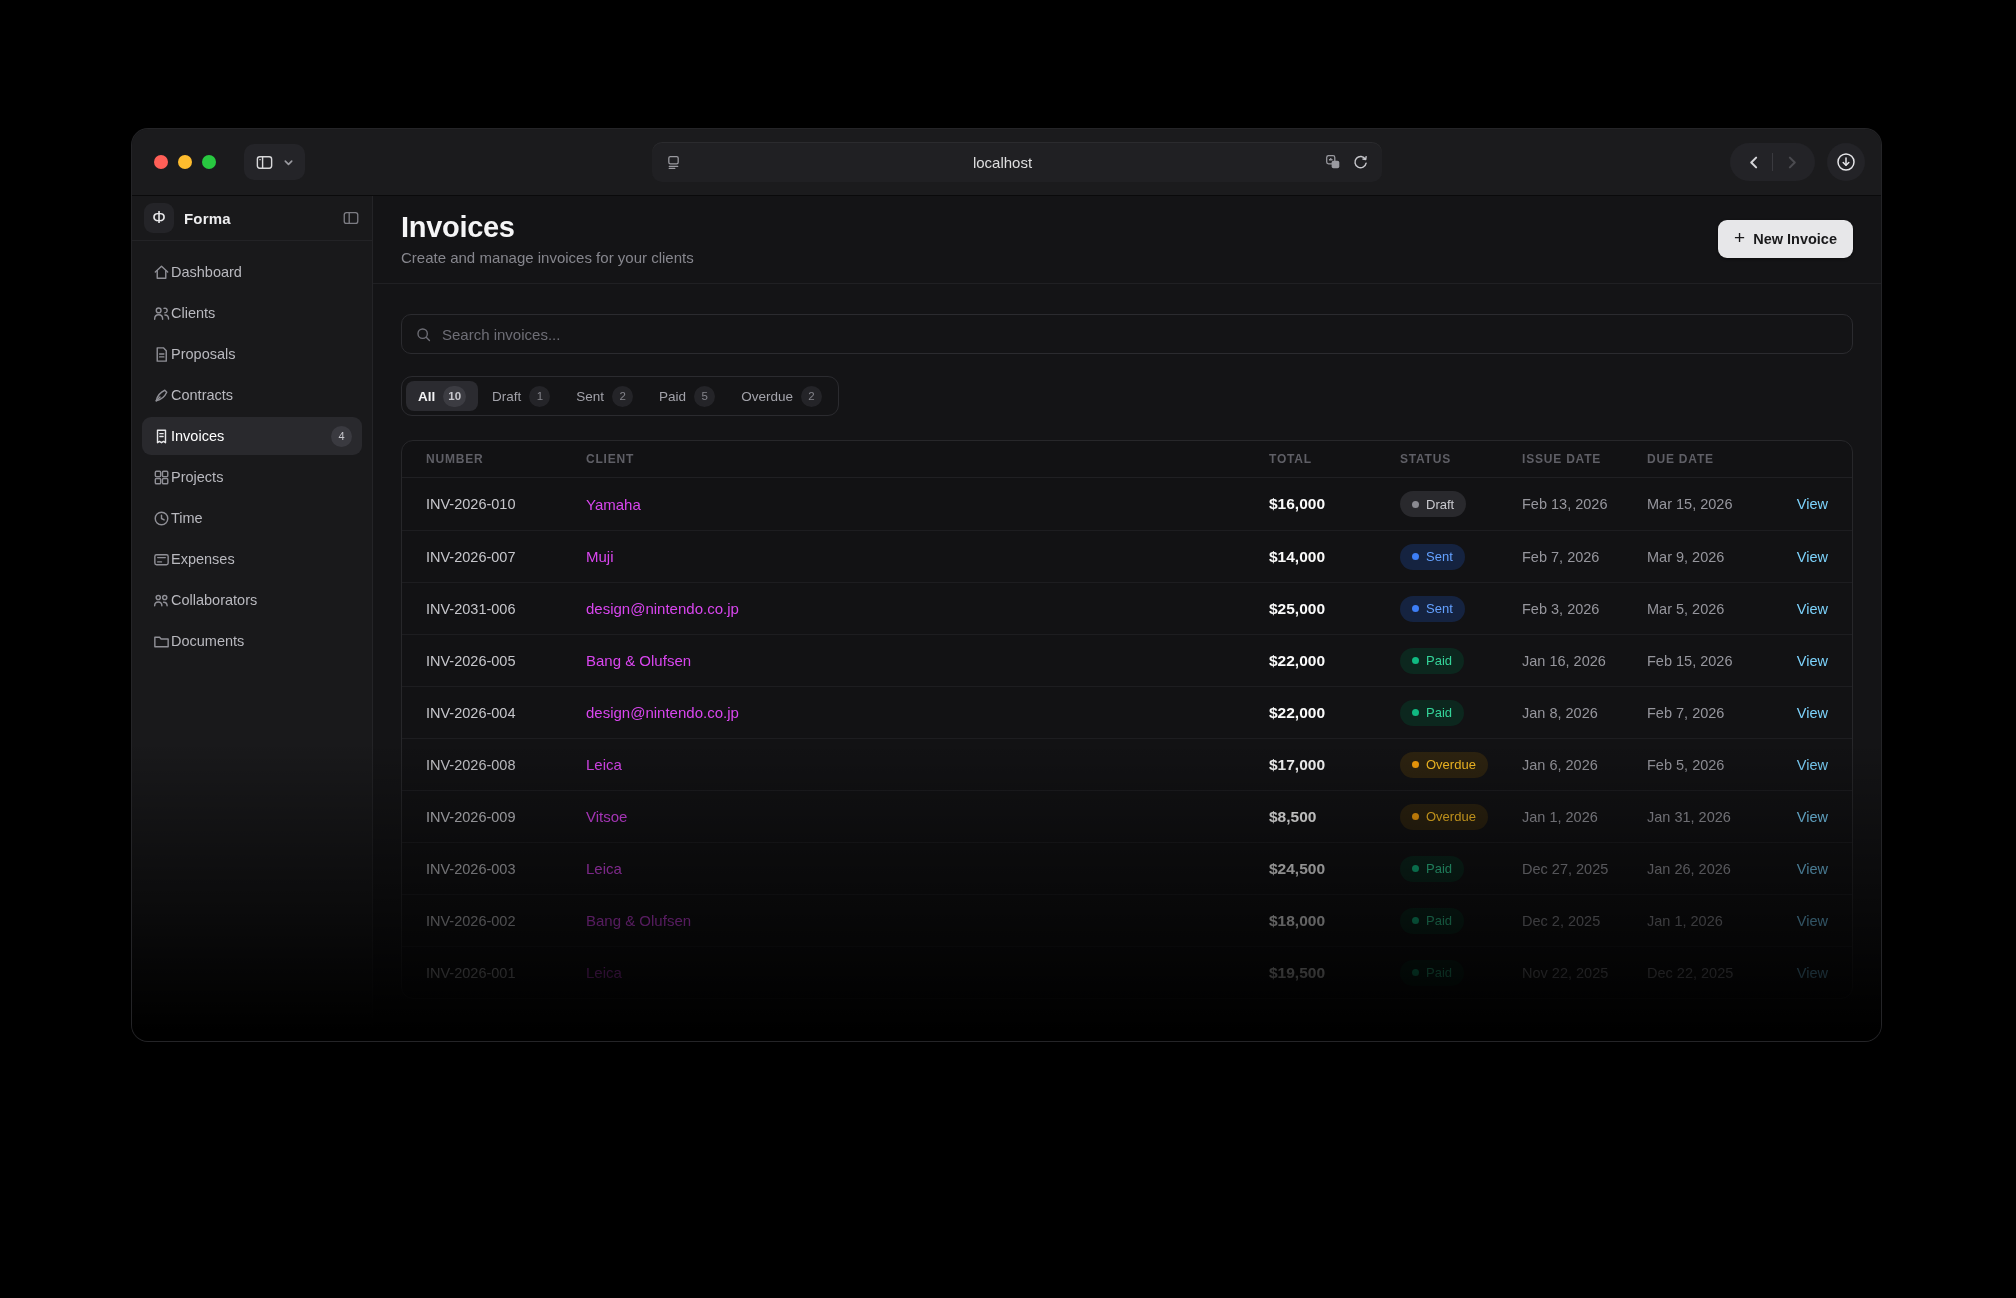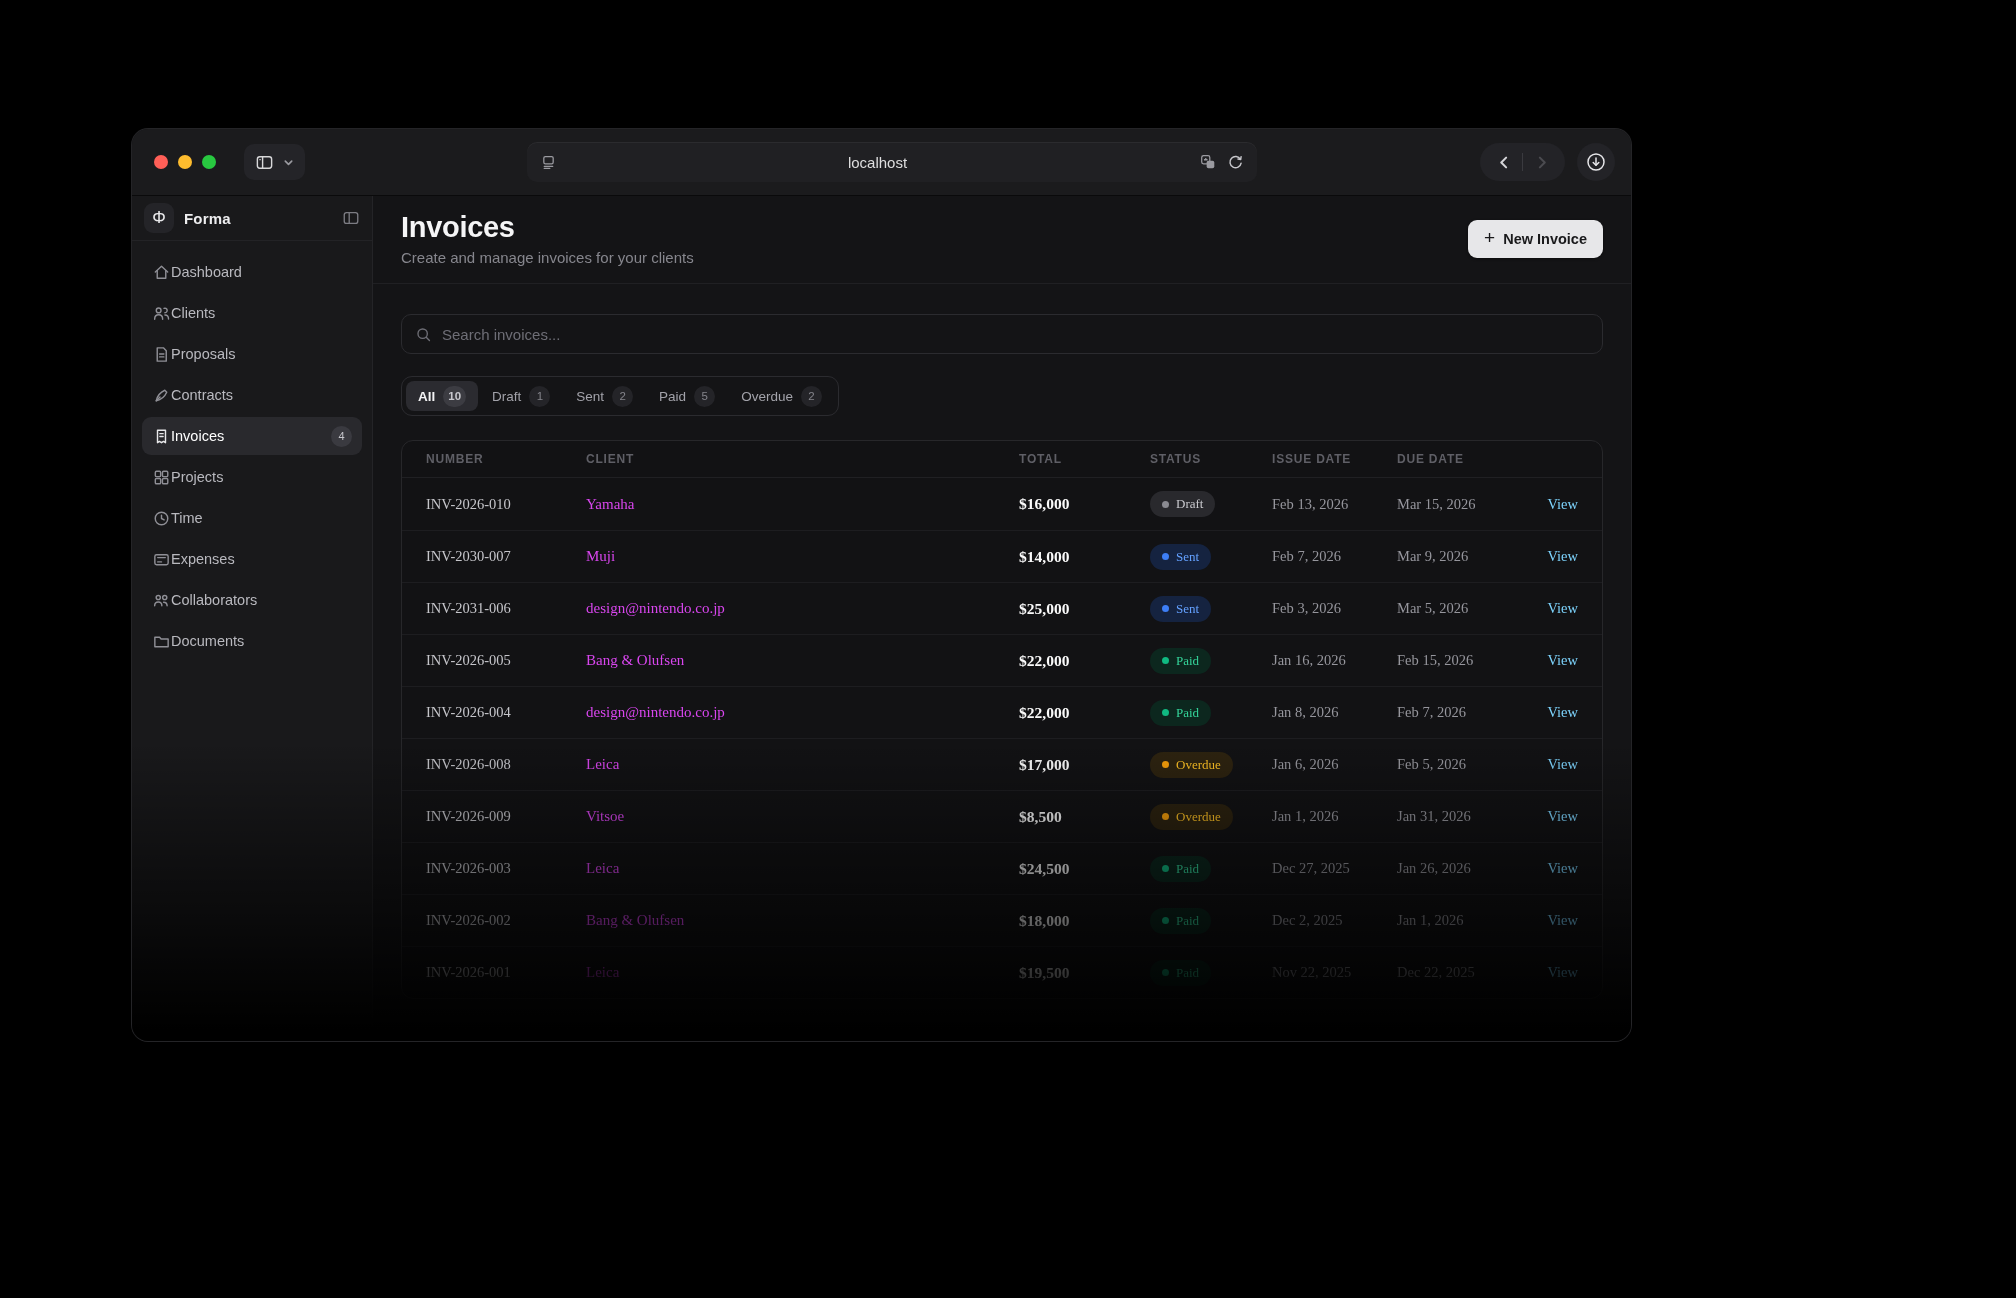--- a/index.html
+++ b/index.html
@@ -1,19 +1,19 @@
 <!DOCTYPE html>
 <html><head>
 <meta charset="utf-8">
 <style>
   * { margin:0; padding:0; box-sizing:border-box; }
   html,body { width:2016px; height:1298px; background:#000; overflow:hidden;
               font-family:"Liberation Sans", sans-serif; }
 
-  .window { position:absolute; left:132px; top:129px; width:1499px; height:912px;
+  .window { position:absolute; left:132px; top:129px; width:1749px; height:912px;
             background:#141416; border-radius:16px; overflow:hidden;
             box-shadow:0 0 0 1px #242427, 0 30px 80px rgba(0,0,0,.65);
             display:flex; flex-direction:column; }
 
   
   .titlebar { height:67px; flex:none; background:#1b1b1d; display:flex; align-items:center;
               padding:0 16px; position:relative; border-bottom:1px solid #0a0a0b; }
   .traffic { display:flex; gap:10px; margin-left:6px; }
   .light { width:14px; height:14px; border-radius:50%; }
   .light.red { background:#ff5f57; } .light.yellow { background:#febc2e; } .light.green { background:#28c840; }
@@ -74,21 +74,21 @@
   .tab.active { background:#2b2b30; color:#f3f3f4; font-weight:700; }
   .tab-count { min-width:21px; height:21px; padding:0 5px; border-radius:999px; background:#242428;
                color:#84848b; font-size:11.5px; display:inline-flex; align-items:center; justify-content:center; }
   .tab.active .tab-count { background:#3c3c42; color:#c8c8ce; }
 
   .invoice-table { margin-top:24px; border:1px solid #27272a; border-radius:12px; background:#121214; overflow:hidden; }
   .trow { display:grid; grid-template-columns:160px 1fr 131px 122px 125px 125px 56px;
           align-items:center; padding:0 24px; }
   .thead { height:37px; border-bottom:1px solid #202023; }
   .th { font-size:12px; letter-spacing:.8px; color:#5f5f66; font-weight:700; }
-  .row { height:52px;font-family:Liberation Serif, serif; }
+  .row { height:52px; }
   .row + .row { border-top:1px solid #1d1d20; }
   .c-number { font-size:14.5px; color:#c6c6cb; }
   .c-client { font-size:15px; color:#d946ef; }
   .c-total  { font-size:15.5px; font-weight:700; color:#fafafa; }
   .c-issue, .c-due { font-size:14.5px; color:#96969d; }
   .c-view { font-size:14.5px; color:#7dd3fc; text-align:right; }
   .badge { display:inline-flex; align-items:center; gap:7px; height:26px; padding:0 12px;
            border-radius:999px; font-size:13px; font-weight:500; }
   .badge .dot { width:7px; height:7px; border-radius:50%; }
 
@@ -363,21 +363,21 @@
       <span class="badge" style="background: rgb(41, 41, 45); color: rgb(201, 201, 206);">
         <span class="dot" style="background: rgb(138, 138, 145);"></span>
         <span class="badge-label">Draft</span>
       </span>
     </span>
     <span class="c-issue">Feb 13, 2026</span>
     <span class="c-due">Mar 15, 2026</span>
     <span class="c-view">View</span>
   </div>
               <div class="trow row">
-    <span class="c-number">INV-2030-007</span>
+    <span class="c-number">INV-2026-007</span>
     <span class="c-client">Muji</span>
     <span class="c-total">$14,000</span>
     <span class="c-status">
       <span class="badge" style="background: rgb(21, 35, 64); color: rgb(100, 161, 255);">
         <span class="dot" style="background: rgb(61, 126, 245);"></span>
         <span class="badge-label">Sent</span>
       </span>
     </span>
     <span class="c-issue">Feb 7, 2026</span>
     <span class="c-due">Mar 9, 2026</span>

